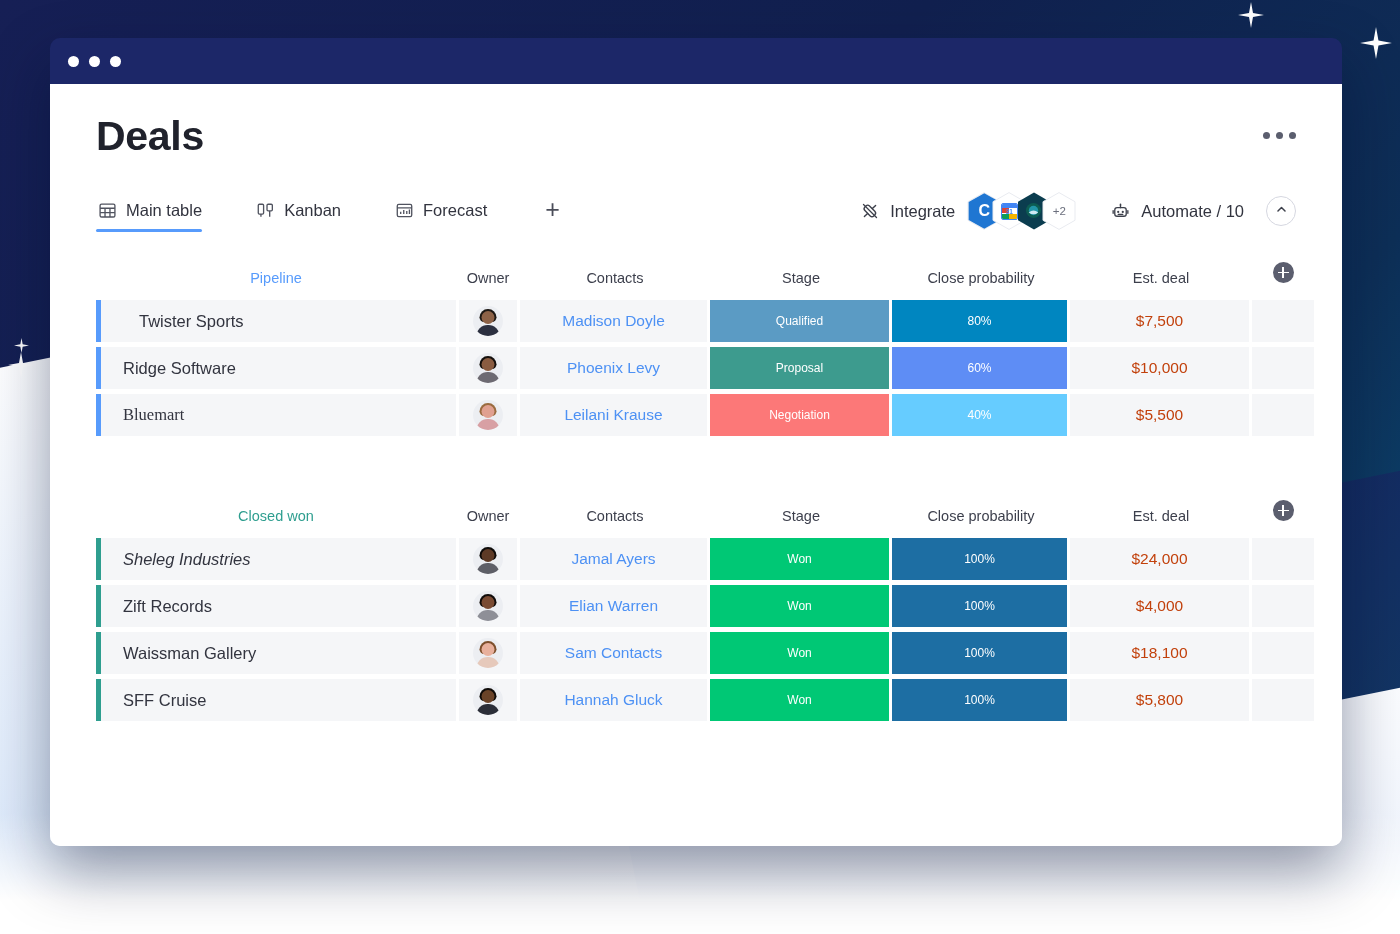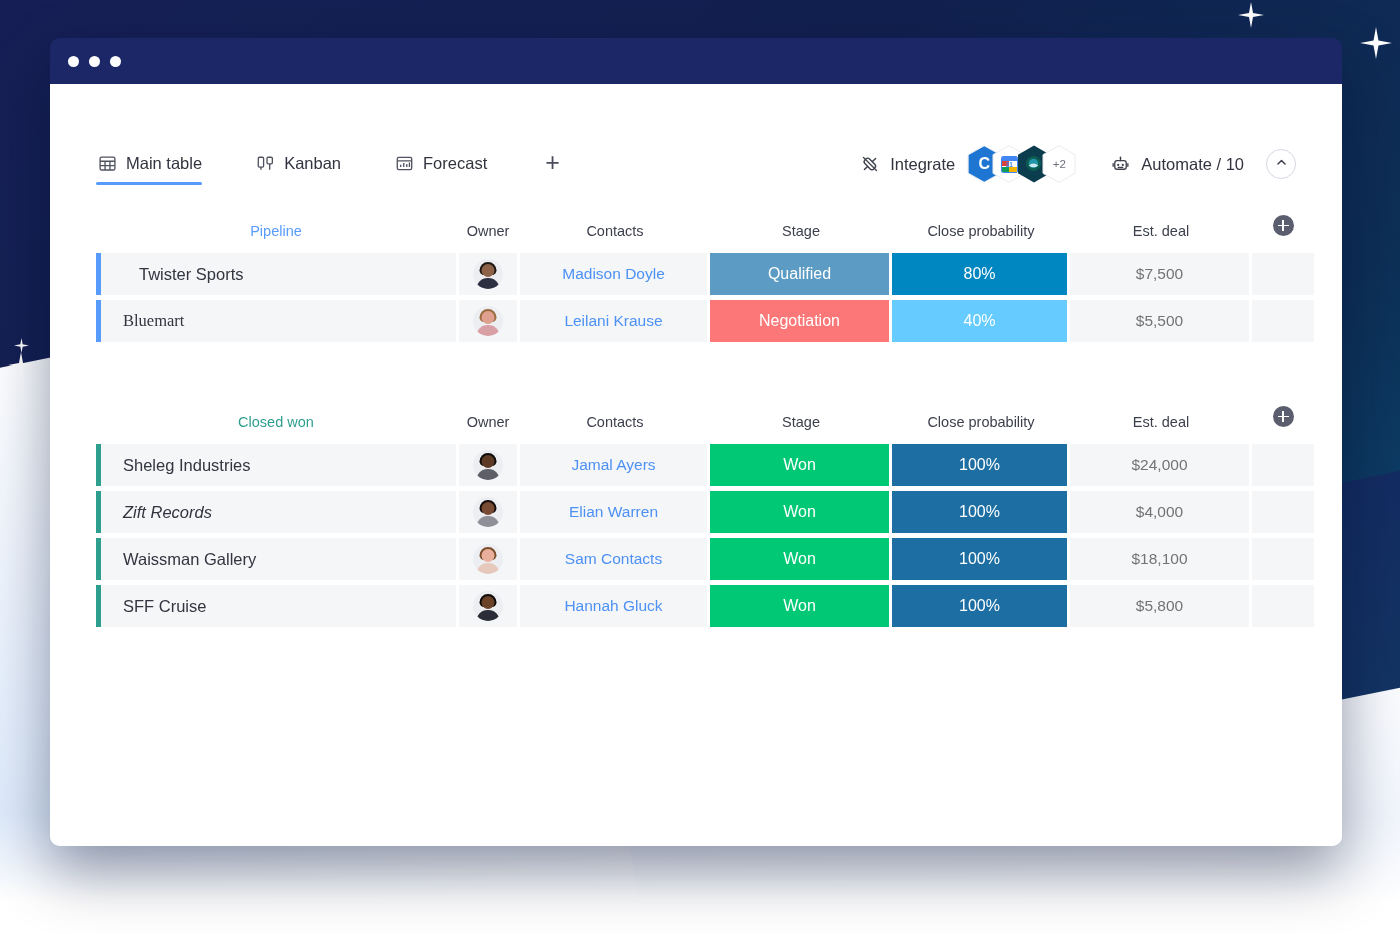--- a/index.html
+++ b/index.html
@@ -301,29 +301,29 @@
 
   td.contact-cell {
     background: #f5f6f8;
     text-align: center;
     font-size: 15.5px;
     color: #4d91f4;
     border-right: 3px solid #ffffff;
   }
   td.stage-cell, td.prob-cell {
     text-align: center;
-    font-size: 16px;
+    font-size: 12px;
     color: #ffffff;
     border-right: 3px solid #ffffff;
   }
   td.deal-cell {
     background: #f5f6f8;
     text-align: center;
     font-size: 15.5px;
-    color: #737373;
+    color: #c2410c;
     border-right: 3px solid #ffffff;
   }
   td.add-cell { background: #f5f6f8; }
 
   .add-col-btn {
     width: 21px; height: 21px;
     border-radius: 50%;
     background: #5b5e6e;
     display: inline-flex;
     align-items: center;
@@ -379,20 +379,28 @@
 <div id="window">
 
   <div id="titlebar">
     <span class="tb-dot"></span>
     <span class="tb-dot"></span>
     <span class="tb-dot"></span>
   </div>
 
   <div id="app">
 
+    <div id="page-head">
+      <div id="page-title">Deals</div>
+      <div id="more-menu">
+        <i></i>
+        <i></i>
+        <i></i>
+      </div>
+    </div>
 
     <div id="toolbar">
 
       <div id="tabs">
 
         <div class="tab active">
           <span class="ico">
             <svg width="19" height="19" viewBox="0 0 20 20" fill="none" stroke="currentColor" stroke-width="1.4">
               <rect x="2.2" y="3.2" width="15.6" height="13.6" rx="1.6"></rect>
               <line x1="2.2" y1="7.6" x2="17.8" y2="7.6"></line>
@@ -544,20 +552,29 @@
               <tr>
                 <td class="name-cell" style="border-left-color: rgb(87, 155, 252); padding-left: 38px;">Twister Sports</td>
                 <td class="owner-cell"><span class="avatar"><span class="body" style="background:#2c3040"></span><span class="hair" style="background:#1d1814"></span><span class="head" style="background:#8d6247"></span></span></td>
                 <td class="contact-cell">Madison Doyle</td>
                 <td class="stage-cell" style="background: rgb(91, 155, 196);">Qualified</td>
                 <td class="prob-cell" style="background: rgb(0, 134, 192);">80%</td>
                 <td class="deal-cell">$7,500</td>
                 <td class="add-cell"></td>
               </tr>
               <tr>
+                <td class="name-cell" style="border-left-color: rgb(87, 155, 252);">Ridge Software</td>
+                <td class="owner-cell"><span class="avatar"><span class="body" style="background:#6d6a72"></span><span class="hair" style="background:#15100d"></span><span class="head" style="background:#8a5c41"></span></span></td>
+                <td class="contact-cell">Phoenix Levy</td>
+                <td class="stage-cell" style="background: rgb(61, 155, 142);">Proposal</td>
+                <td class="prob-cell" style="background: rgb(94, 141, 245);">60%</td>
+                <td class="deal-cell">$10,000</td>
+                <td class="add-cell"></td>
+              </tr>
+              <tr>
                 <td class="name-cell" style="border-left-color: rgb(87, 155, 252); font-family: Liberation Serif, serif;">Bluemart</td>
                 <td class="owner-cell"><span class="avatar"><span class="body" style="background:#d8a0a4"></span><span class="hair" style="background:#9a6b3f"></span><span class="head" style="background:#e0a090"></span></span></td>
                 <td class="contact-cell">Leilani Krause</td>
                 <td class="stage-cell" style="background: rgb(252, 120, 120);">Negotiation</td>
                 <td class="prob-cell" style="background: rgb(102, 204, 255);">40%</td>
                 <td class="deal-cell">$5,500</td>
                 <td class="add-cell"></td>
               </tr>
             </tbody>
           </table>
@@ -581,30 +598,30 @@
                 <th>Stage</th>
                 <th>Close probability</th>
                 <th>Est. deal</th>
                 <th><span class="add-col-wrap">
                     <span class="add-col-btn"></span>
                   </span></th>
               </tr>
             </thead>
             <tbody>
               <tr>
-                <td class="name-cell" style="border-left-color: rgb(46, 158, 143);">Sheleg Industries</td>
+                <td class="name-cell" style="border-left-color: rgb(46, 158, 143); font-style: italic;">Sheleg Industries</td>
                 <td class="owner-cell"><span class="avatar"><span class="body" style="background:#5e5f67"></span><span class="hair" style="background:#0e0b09"></span><span class="head" style="background:#5d3a26"></span></span></td>
                 <td class="contact-cell">Jamal Ayers</td>
                 <td class="stage-cell" style="background: rgb(0, 200, 117);">Won</td>
                 <td class="prob-cell" style="background: rgb(29, 110, 163);">100%</td>
                 <td class="deal-cell">$24,000</td>
                 <td class="add-cell"></td>
               </tr>
               <tr>
-                <td class="name-cell" style="border-left-color: rgb(46, 158, 143); font-style: italic;">Zift Records</td>
+                <td class="name-cell" style="border-left-color: rgb(46, 158, 143);">Zift Records</td>
                 <td class="owner-cell"><span class="avatar"><span class="body" style="background:#8e8f97"></span><span class="hair" style="background:#120d0b"></span><span class="head" style="background:#7a4b33"></span></span></td>
                 <td class="contact-cell">Elian Warren</td>
                 <td class="stage-cell" style="background: rgb(0, 200, 117);">Won</td>
                 <td class="prob-cell" style="background: rgb(29, 110, 163);">100%</td>
                 <td class="deal-cell">$4,000</td>
                 <td class="add-cell"></td>
               </tr>
               <tr>
                 <td class="name-cell" style="border-left-color: rgb(46, 158, 143);">Waissman Gallery</td>
                 <td class="owner-cell"><span class="avatar"><span class="body" style="background:#e6c9bb"></span><span class="hair" style="background:#7d4f2c"></span><span class="head" style="background:#e8b09c"></span></span></td>

